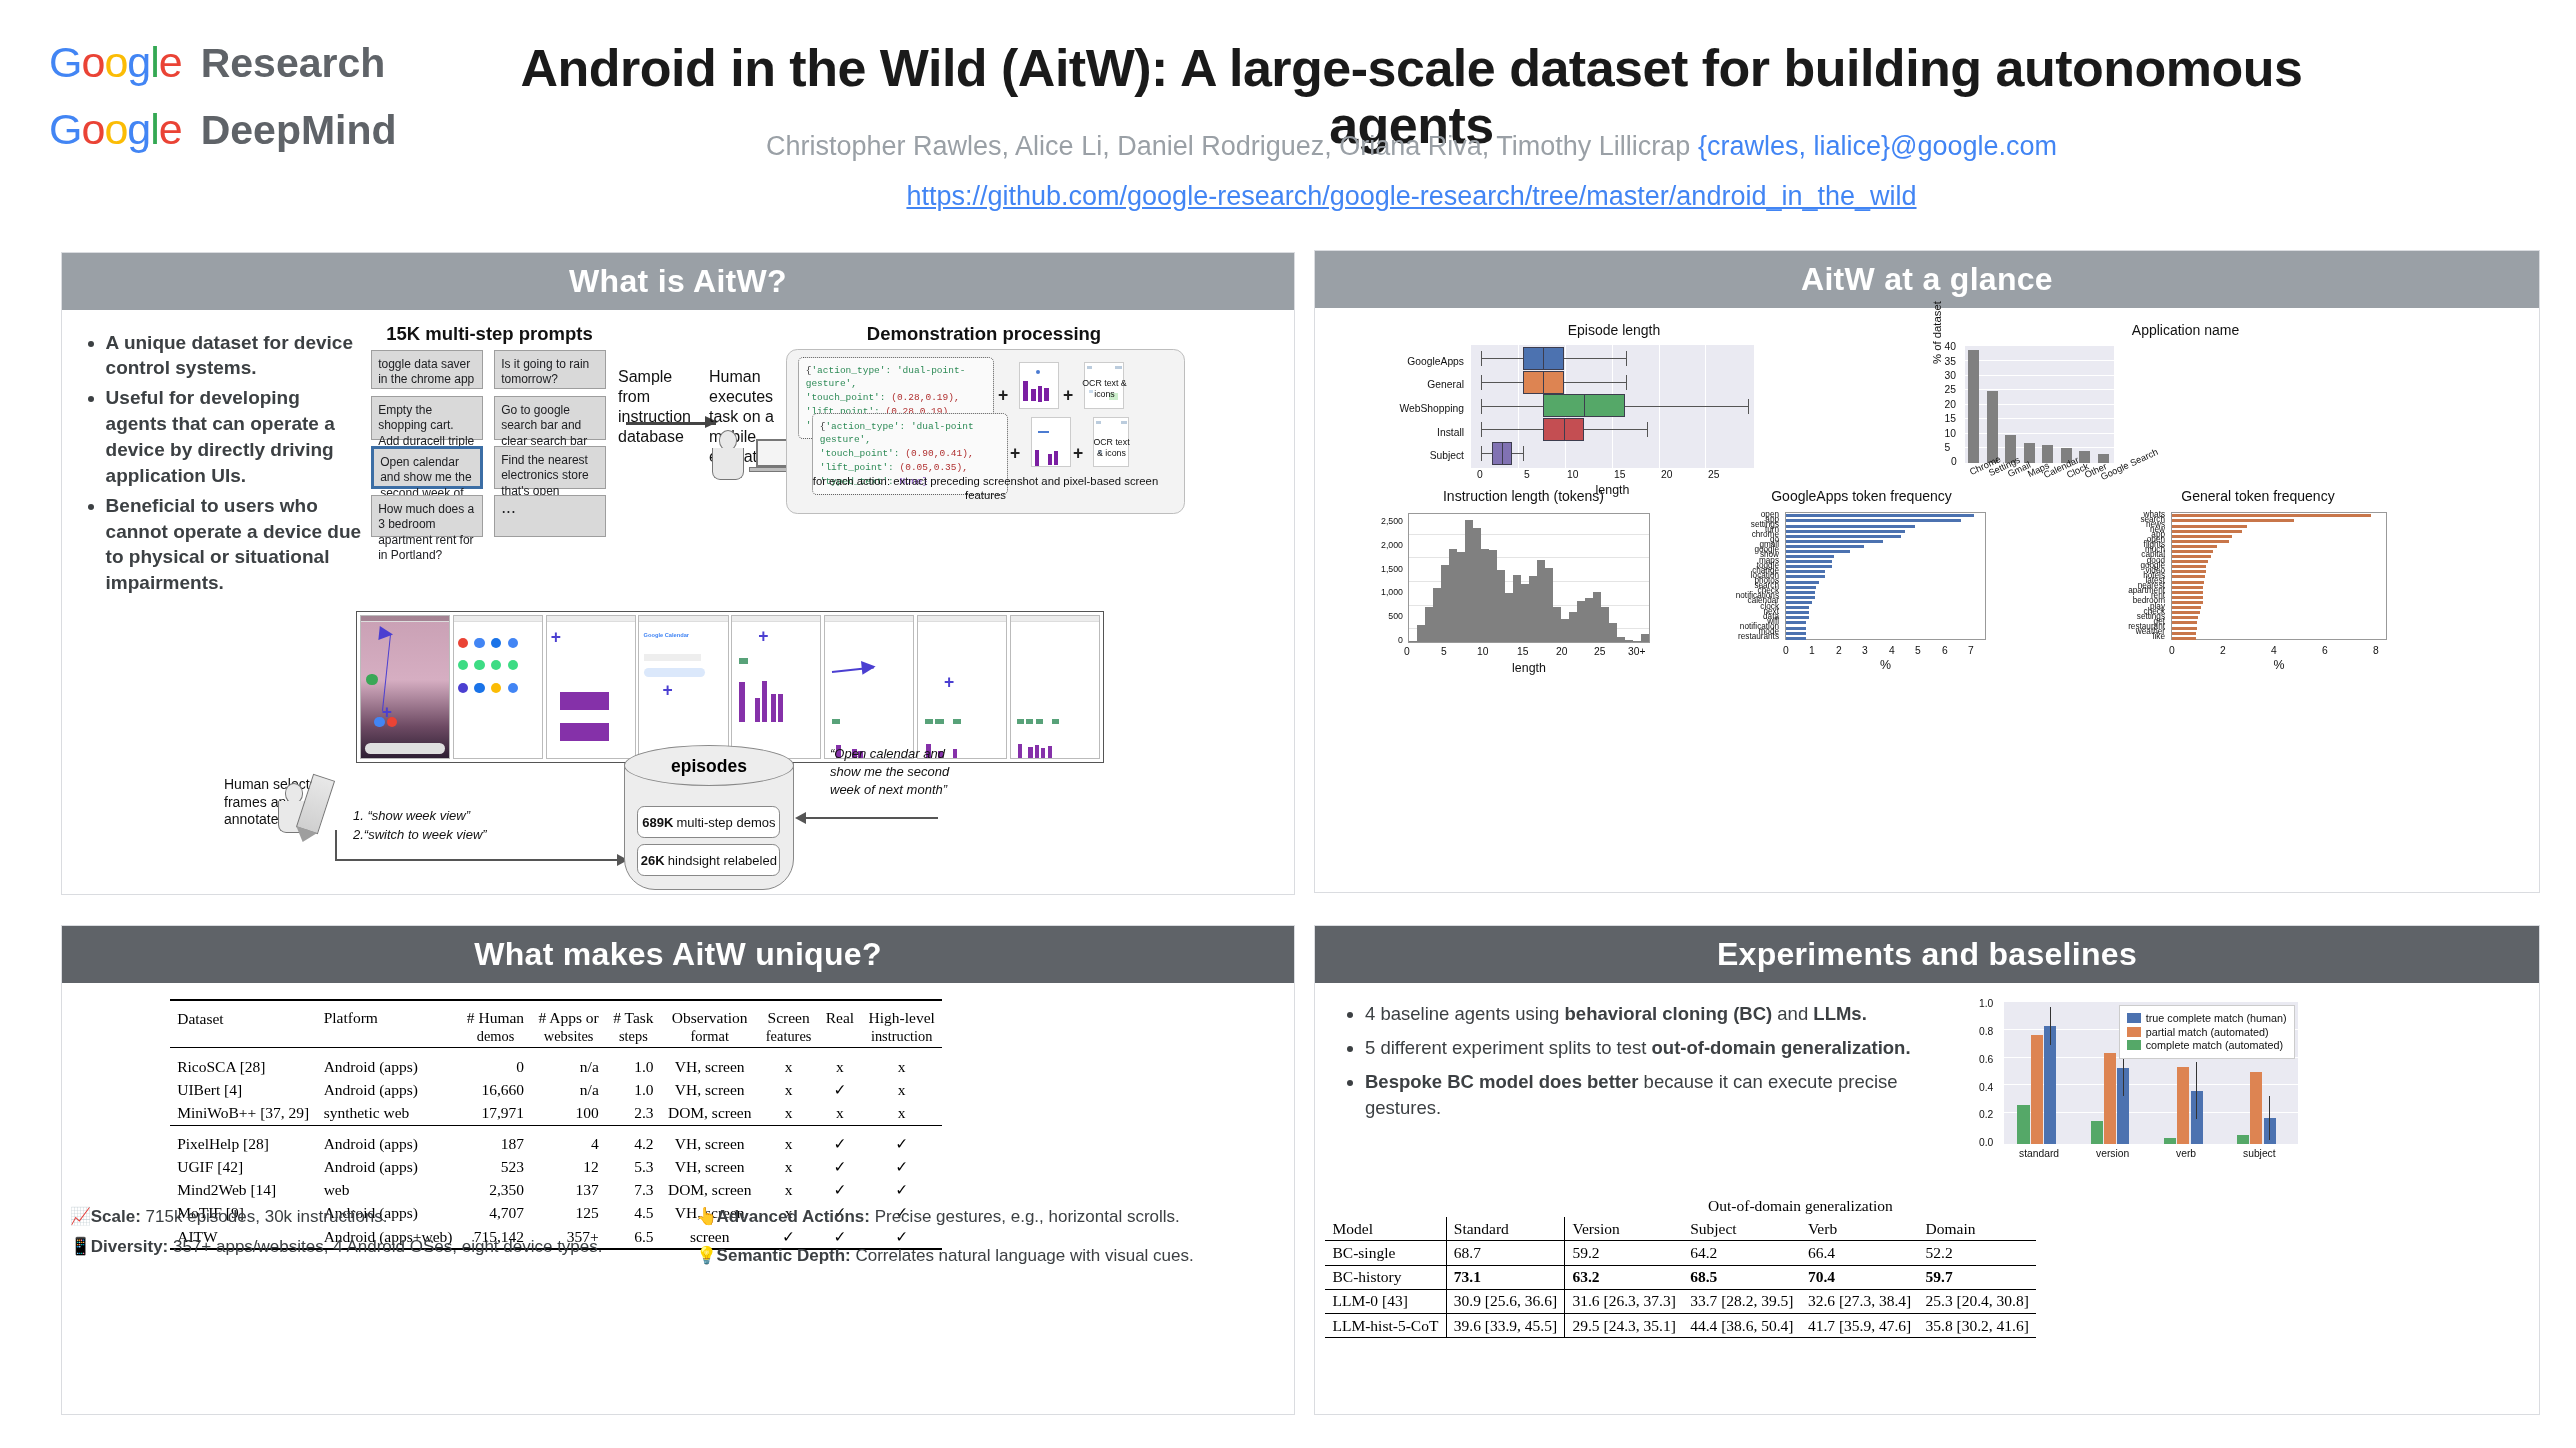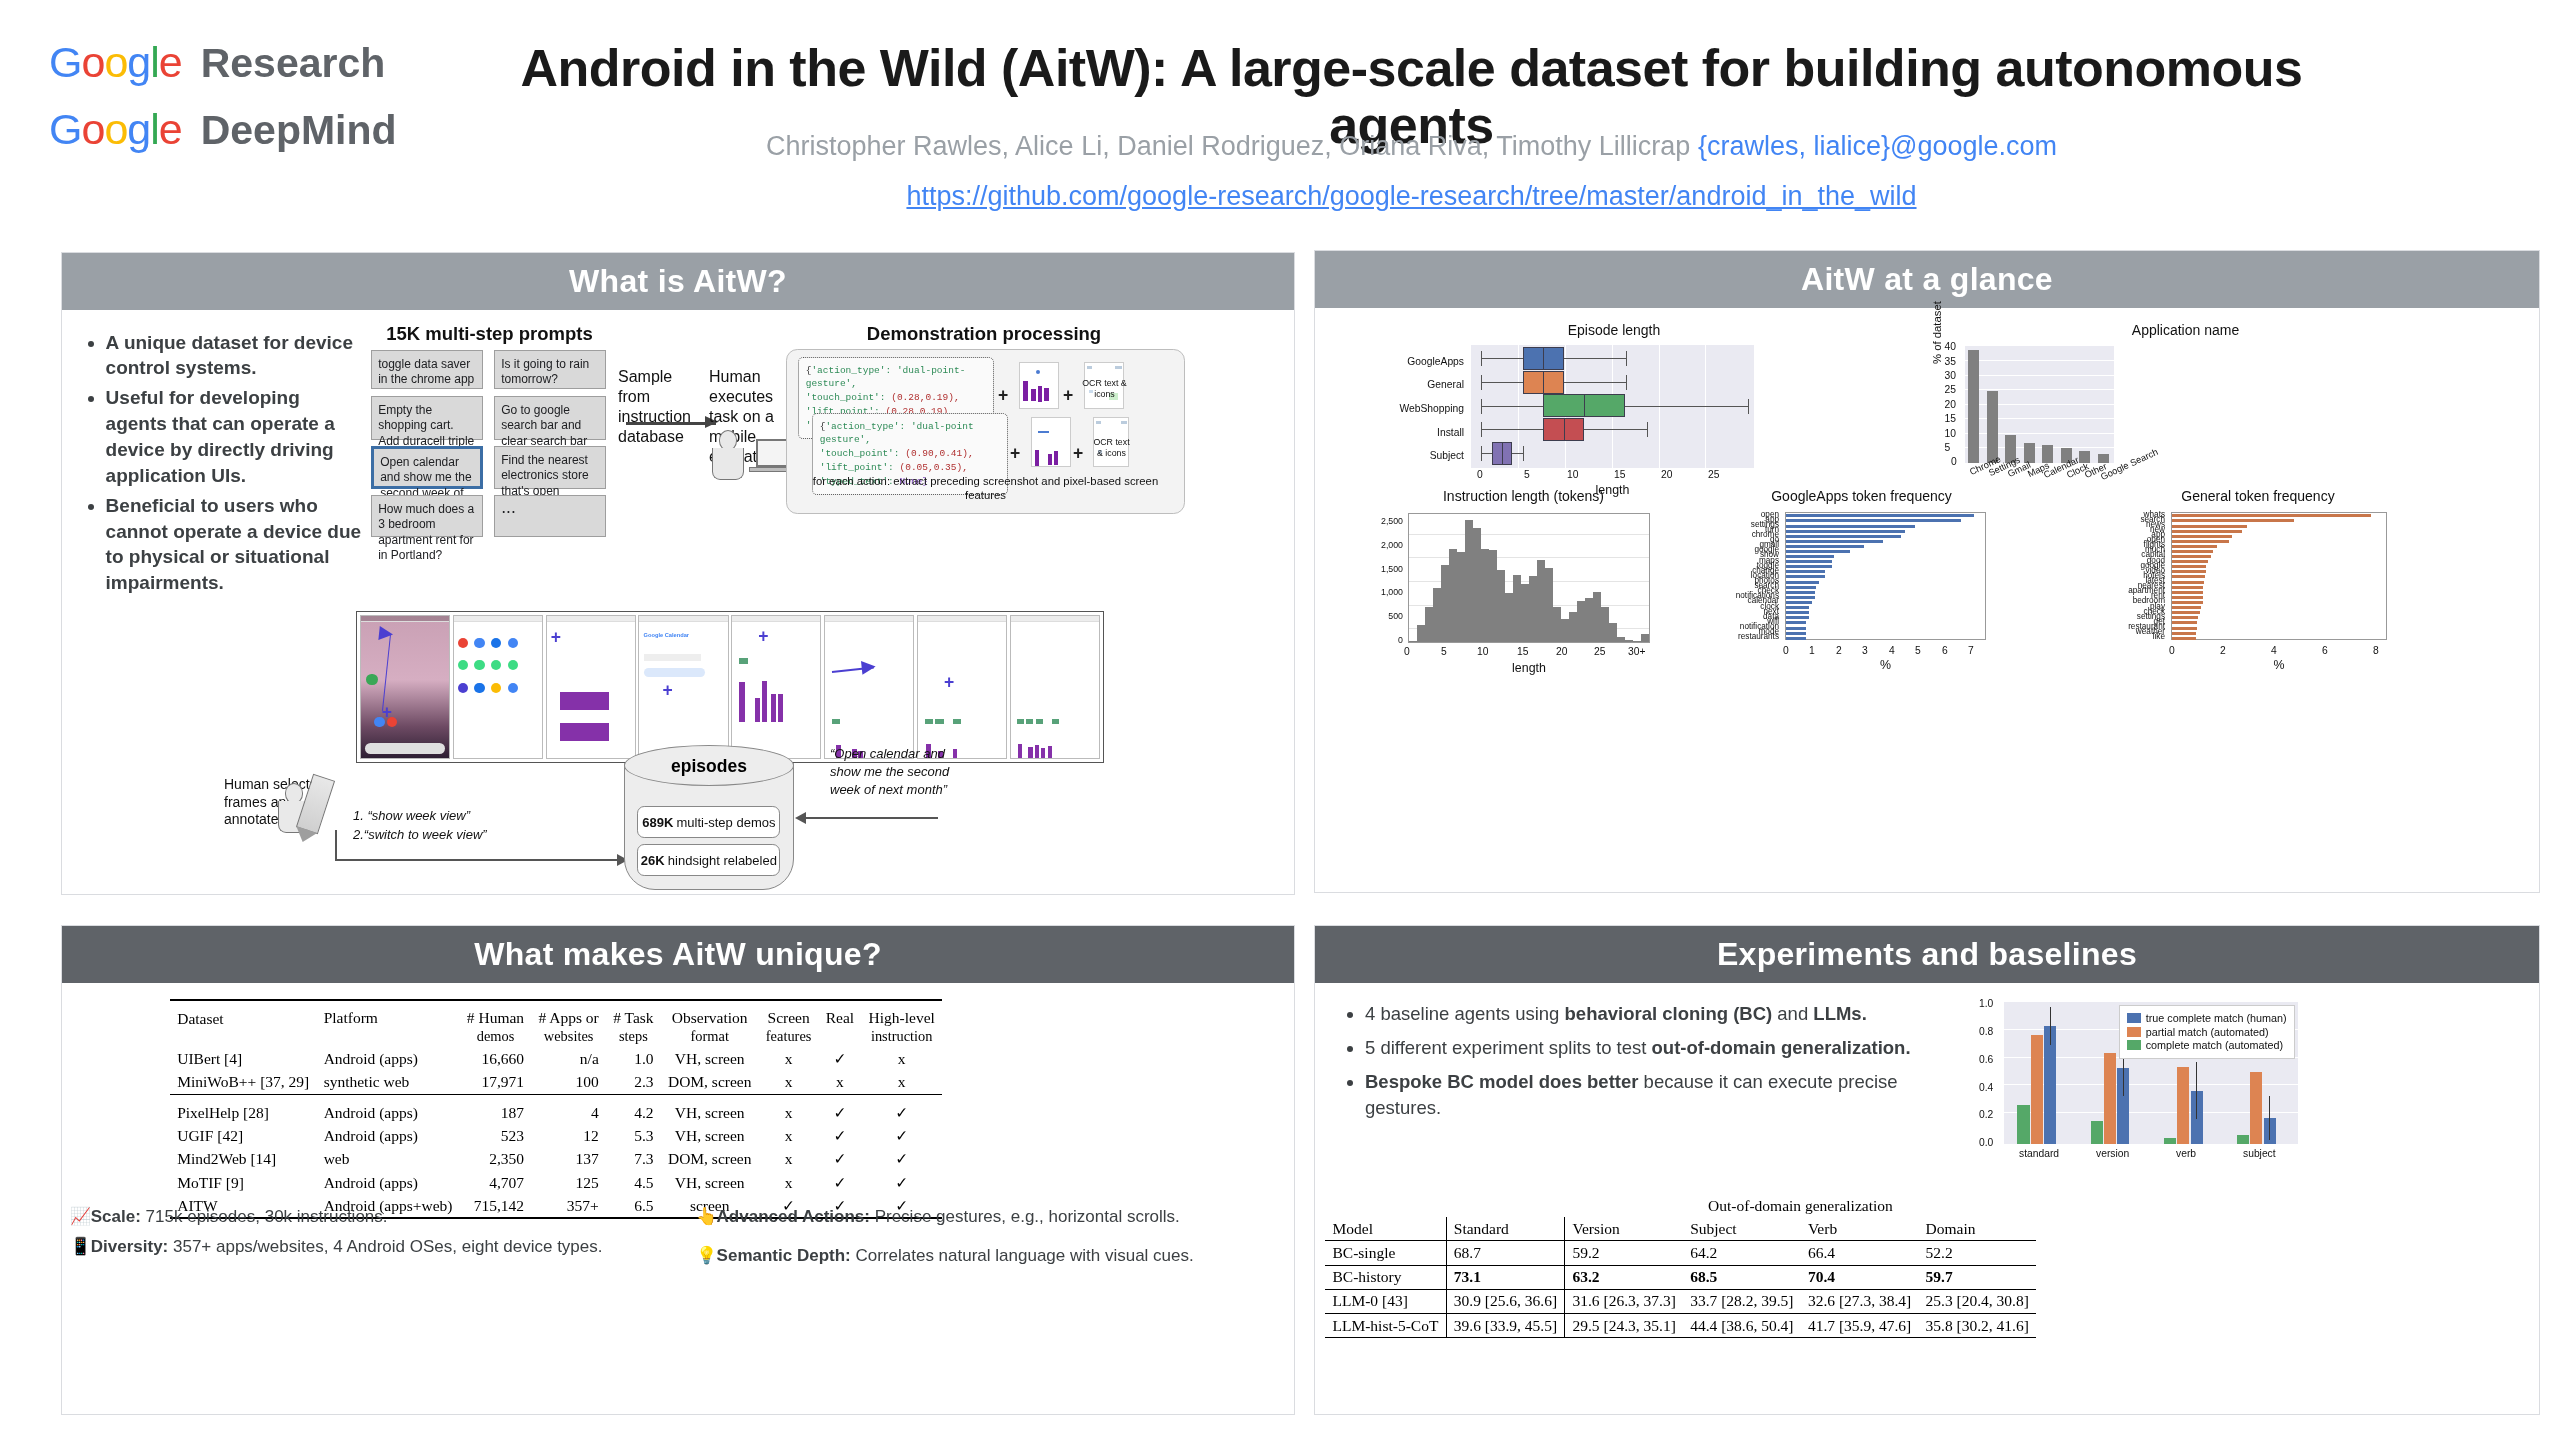--- a/index.html
+++ b/index.html
@@ -713,20 +713,31 @@
               <th style="text-align:left;vertical-align:top;font-weight:normal;padding-top:9px;">Dataset</th>
               <th style="text-align:left;vertical-align:top;font-weight:normal;padding-top:8.2px;">Platform</th>
               <th style="text-align:center;vertical-align:top;font-weight:normal;padding-top:8.2px;"># Human<br><span style="font-size:14.4px;">demos</span></th>
               <th style="text-align:center;vertical-align:top;font-weight:normal;padding-top:8.2px;"># Apps or<br><span style="font-size:14.4px;">websites</span></th>
               <th style="text-align:center;vertical-align:top;font-weight:normal;padding-top:8.2px;"># Task<br><span style="font-size:14.4px;">steps</span></th>
               <th style="text-align:center;vertical-align:top;font-weight:normal;padding-top:8.2px;">Observation<br><span style="font-size:14.4px;">format</span></th>
               <th style="text-align:center;vertical-align:top;font-weight:normal;padding-top:8.2px;">Screen<br><span style="font-size:14.4px;">features</span></th>
               <th style="text-align:center;vertical-align:top;font-weight:normal;padding-top:8.2px;">Real</th>
               <th style="text-align:center;vertical-align:top;font-weight:normal;padding-top:8.2px;">High-level<br><span style="font-size:14.4px;">instruction</span></th>
             </tr>
+            <tr class="rule-mid">
+              <td style="text-align:left;padding-top:9.3px;">RicoSCA [28]</td>
+              <td style="text-align:left;padding-top:9.3px;">Android (apps)</td>
+              <td style="text-align:right;padding-top:9.3px;">0</td>
+              <td style="text-align:right;padding-top:9.3px;">n/a</td>
+              <td style="text-align:right;padding-top:9.3px;">1.0</td>
+              <td style="text-align:center;padding-top:9.3px;">VH, screen</td>
+              <td style="text-align:center;padding-top:9.3px;">x</td>
+              <td style="text-align:center;padding-top:9.3px;">x</td>
+              <td style="text-align:center;padding-top:9.3px;">x</td>
+            </tr>
             <tr>
               <td style="text-align:left;">UIBert [4]</td>
               <td style="text-align:left;">Android (apps)</td>
               <td style="text-align:right;">16,660</td>
               <td style="text-align:right;">n/a</td>
               <td style="text-align:right;">1.0</td>
               <td style="text-align:center;">VH, screen</td>
               <td style="text-align:center;">x</td>
               <td style="text-align:center;">✓</td>
               <td style="text-align:center;">x</td>

